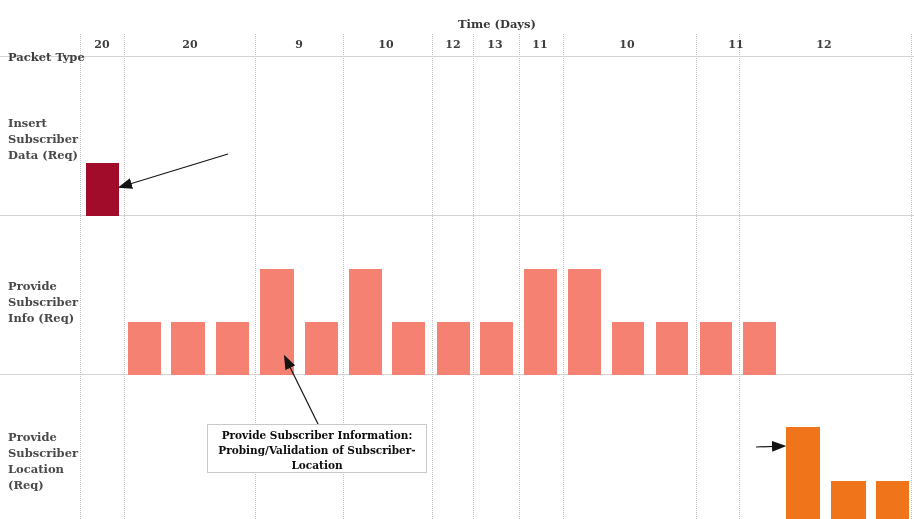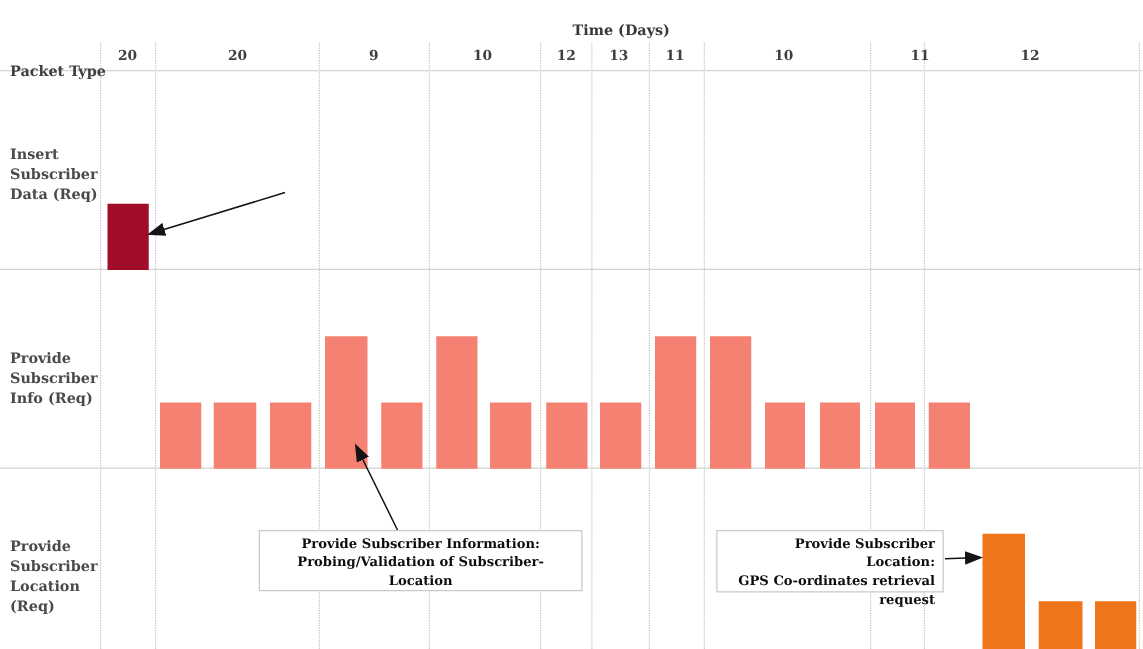--- a/index.html
+++ b/index.html
@@ -16,21 +16,21 @@
   .row-label{position:absolute;left:8px;font-weight:bold;font-size:11.5px;line-height:16px;
     color:#4a4a4a;white-space:pre-line;z-index:2;}
   .gridline{position:absolute;width:0;border-left:1px dotted #c2c2c2;z-index:1;}
   .hline{position:absolute;left:0;width:914px;z-index:1;}
   .bar{position:absolute;z-index:2;}
   #arrows{position:absolute;left:0;top:0;z-index:3;pointer-events:none;}
   .ann{position:absolute;background:#ffffff;border:1px solid #c9c9c9;box-sizing:border-box;
     font-weight:bold;font-size:10.5px;line-height:15px;color:#0d0d0d;
     white-space:pre-line;padding:3px 6px;z-index:4;}
   #ann1{left:228px;top:120px;width:404px;height:37px;text-align:left;}
-  #ann2{left:207px;top:408px;width:259px;height:49px;text-align:center;}
+  #ann2{left:207px;top:408px;width:220px;height:49px;text-align:center;}
   #ann3{left:573px;top:408px;width:182px;height:50px;text-align:right;}
 </style>
 </head>
 <body>
 
 <div id="stage">
 
   <div class="title">Time (Days)</div>
   <div class="packet-type">Packet Type</div>
 
@@ -41,23 +41,20 @@
       </marker>
     </defs>
   <line x1="228" y1="138" x2="120" y2="171" stroke="#141414" stroke-width="1.2" marker-end="url(#ah)"></line>
       <line x1="318" y1="408" x2="285" y2="341" stroke="#141414" stroke-width="1.2" marker-end="url(#ah)"></line>
       <line x1="756" y1="431" x2="784" y2="430" stroke="#141414" stroke-width="1.2" marker-end="url(#ah)"></line>
     </svg>
 
   <div id="ann2" class="ann">Provide Subscriber Information:
 Probing/Validation of Subscriber-
 Location</div>
-  <div id="ann3" class="ann">Provide Subscriber Location:
-GPS Co-ordinates retrieval
-request</div>
 
 <div class="gridline" style="left: 80px; top: 18px; height: 497px;"></div>
     <div class="gridline" style="left: 124px; top: 18px; height: 497px;"></div>
     <div class="gridline" style="left: 255px; top: 18px; height: 497px;"></div>
     <div class="gridline" style="left: 343px; top: 18px; height: 497px;"></div>
     <div class="gridline" style="left: 432px; top: 18px; height: 497px;"></div>
     <div class="gridline" style="left: 473px; top: 18px; height: 497px;"></div>
     <div class="gridline" style="left: 519px; top: 18px; height: 497px;"></div>
     <div class="gridline" style="left: 563px; top: 18px; height: 497px;"></div>
     <div class="gridline" style="left: 696px; top: 18px; height: 497px;"></div>

